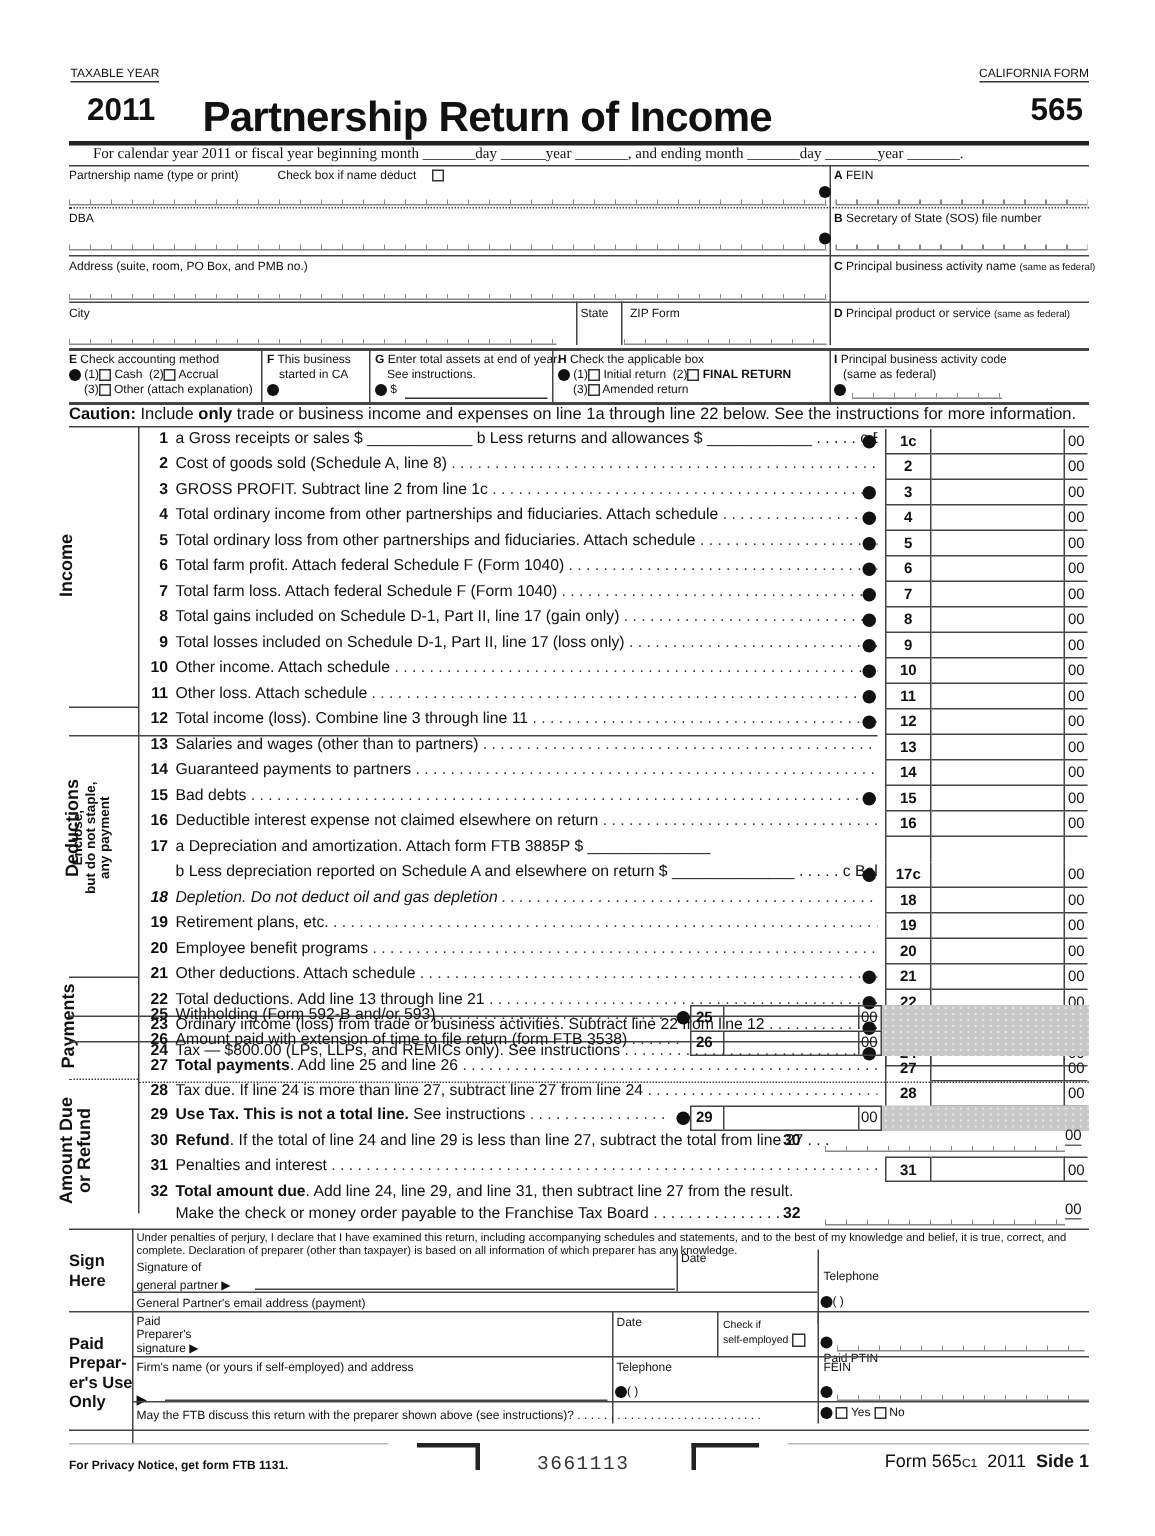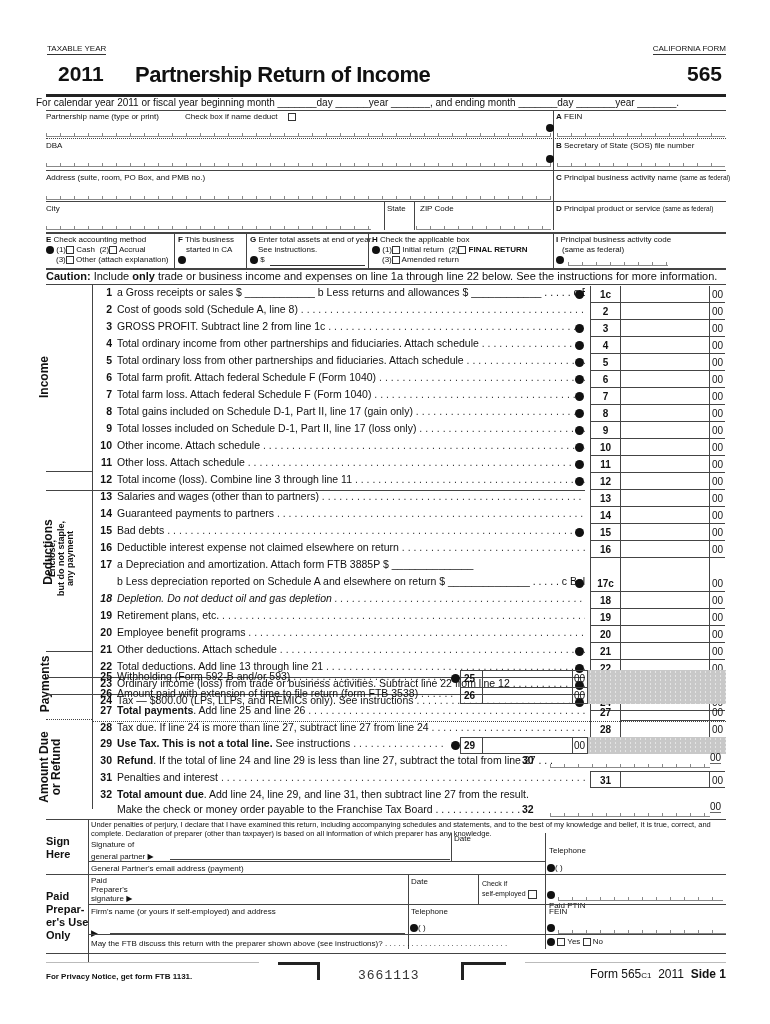--- a/index.html
+++ b/index.html
@@ -26,24 +26,24 @@
   .vert { position: absolute; transform: rotate(-90deg); transform-origin: center; text-align: center; white-space: nowrap; font-weight: bold; }
   .shade { position: absolute; background: #c8c8c8; background-image: radial-gradient(#e8e8e8 0.6px, transparent 0.8px); background-size: 5px 4px; }
   .inbox { position: absolute; border: 1px solid #444; height: 17px; font-size: 10px; font-weight: bold; line-height: 15px; }
 </style>
 </head>
 <body>
 
 <div class="abs tiny" style="left:47px;top:44px;border-bottom:1px solid #333;padding-bottom:1px;">TAXABLE YEAR</div>
 <div class="abs tiny" style="right:44px;top:44px;border-bottom:1px solid #333;padding-bottom:1px;">CALIFORNIA FORM</div>
 <div class="abs bold" style="left:58px;top:62px;font-size:21px;">2011</div>
-<div class="abs bold" style="left:135px;top:62px;font-size:22px;letter-spacing:-0.5px;">Partnership Return of Income</div>
+<div class="abs bold" style="left:135px;top:62px;font-size:28px;letter-spacing:-0.5px;">Partnership Return of Income</div>
 <div class="abs bold" style="right:48px;top:62px;font-size:21px;">565</div>
 <div class="hline thick" style="left:46px;width:680px;top:94px;"></div>
-<div class="abs txt" style="left:36px;top:97px;font-size:10px;">For calendar year 2011 or fiscal year beginning month _______day ______year _______, and ending month _______day _______year _______.</div>
+<div class="abs txt" style="left:62px;top:97px;font-size:10px;font-family:Liberation Serif, serif;">For calendar year 2011 or fiscal year beginning month _______day ______year _______, and ending month _______day _______year _______.</div>
 <div class="hline" style="left:46px;width:680px;top:110px;"></div>
 
 <div class="vline" style="left:553px;top:110px;height:120px;"></div>
 <div class="abs tiny" style="left:46px;top:112px;">Partnership name (type or print)</div>
 <div class="abs tiny" style="left:185px;top:112px;">Check box if name deduct</div>
 <span class="abs cb" style="left:288px;top:113px;"></span>
 <div class="ticks" style="left:46px;width:505px;top:133px;"></div>
 <div class="abs tiny" style="left:556px;top:112px;"><b>A</b> <span>FEIN</span></div>
 <span class="abs dot" style="left:546px;top:124px;"></span>
 <div class="ticks" style="left:557px;width:168px;top:133px;"></div>
@@ -61,21 +61,21 @@
 <div class="abs tiny" style="left:556px;top:173px;"><b>C</b> <span>Principal business activity name</span> <span style="font-size:6.5px;">(same as federal)</span></div>
 <div class="abs" style="left:557px;top:190px;width:168px;height:12px;"></div>
 <div class="hline" style="left:46px;width:680px;top:201px;"></div>
 
 <div class="abs tiny" style="left:46px;top:204px;">City</div>
 <div class="ticks" style="left:46px;width:325px;top:226px;"></div>
 <div class="vline" style="left:384px;top:201px;height:29px;"></div>
 <div class="abs tiny" style="left:387px;top:204px;">State</div>
 <div class="abs" style="left:386px;top:214px;width:26px;height:14px;"></div>
 <div class="vline" style="left:414px;top:201px;height:29px;"></div>
-<div class="abs tiny" style="left:420px;top:204px;">ZIP Code</div>
+<div class="abs tiny" style="left:420px;top:204px;">ZIP Form</div>
 <div class="ticks" style="left:416px;width:135px;top:226px;"></div>
 <div class="abs tiny" style="left:556px;top:204px;"><b>D</b> <span>Principal product or service</span> <span style="font-size:6.5px;">(same as federal)</span></div>
 <div class="abs" style="left:557px;top:215px;width:168px;height:12px;"></div>
 <div class="hline" style="left:46px;width:680px;top:232px;border-top-width:2px;"></div>
 
 <div class="abs tiny" style="left:46px;top:235px;line-height:10px;">
   <div><b>E</b> <span>Check accounting method</span></div>
   <div><span class="dot"></span> <span>(1)</span><span class="cb"></span> <span>Cash</span> &nbsp;<span>(2)</span><span class="cb"></span> <span>Accrual</span></div>
   <div style="padding-left:10px;"><span>(3)</span><span class="cb"></span> <span>Other (attach explanation)</span></div>
 </div>

